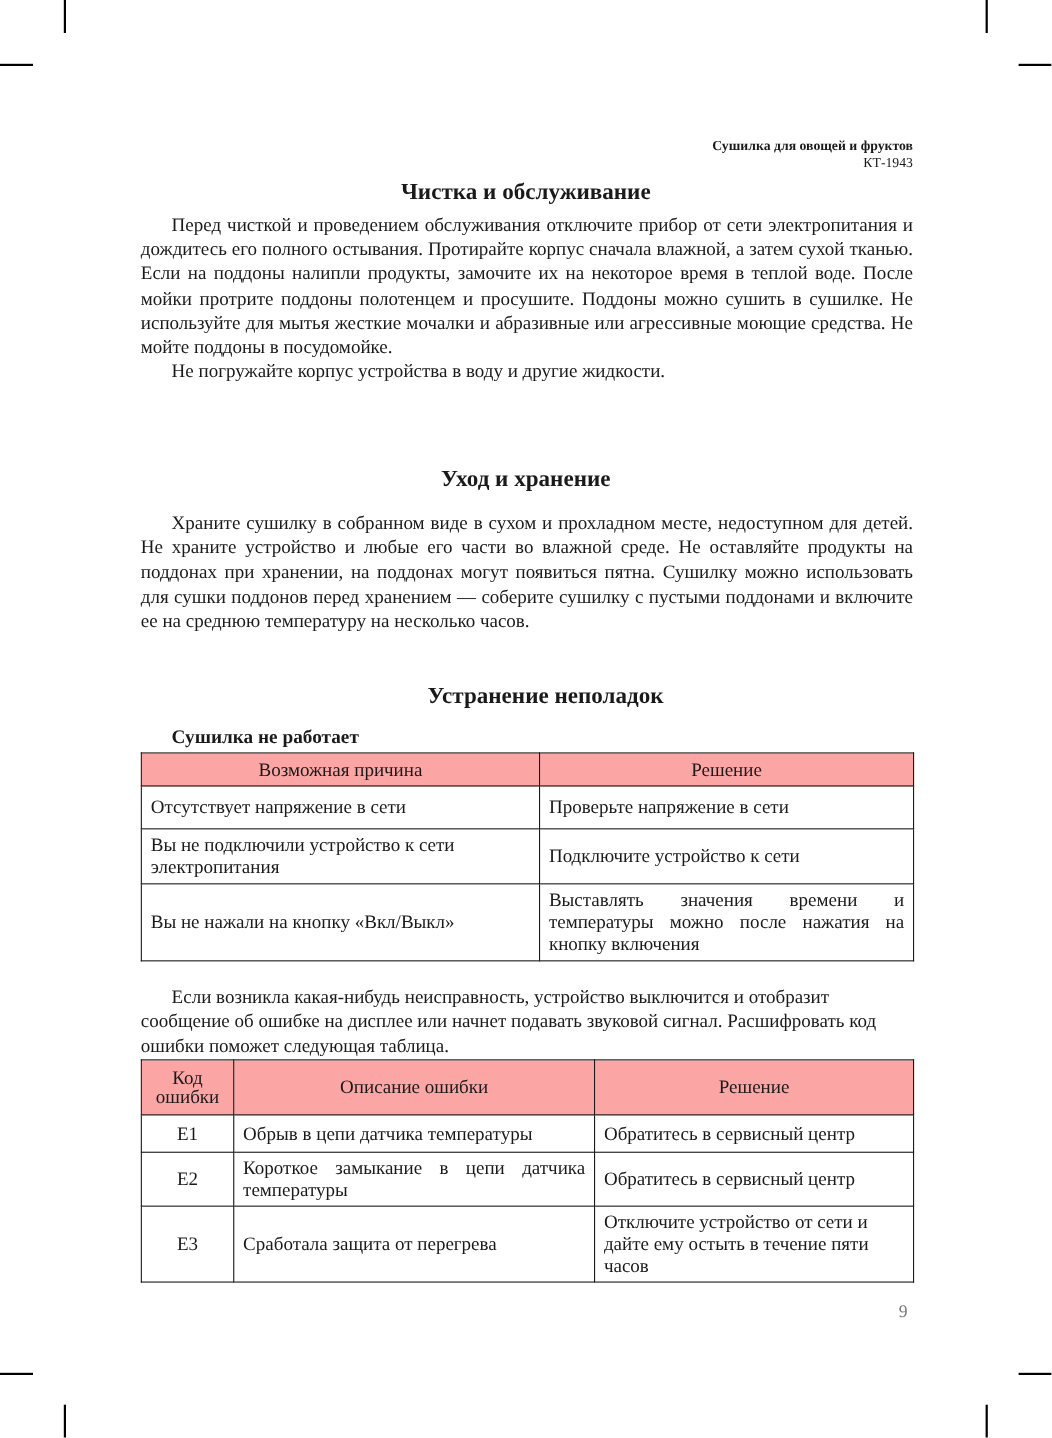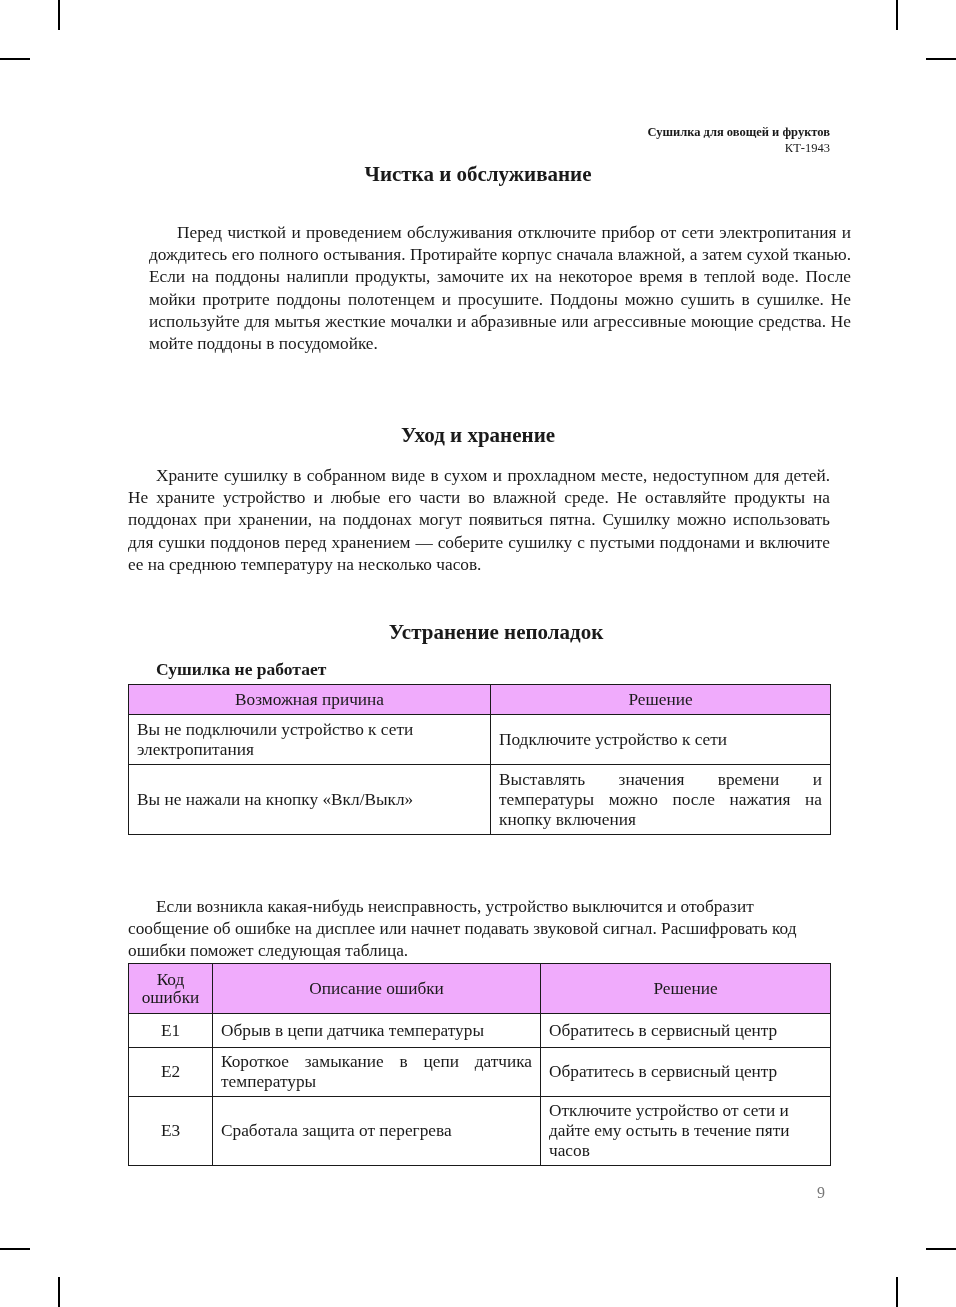--- a/index.html
+++ b/index.html
@@ -7,21 +7,21 @@
          font-family: "Liberation Serif", "DejaVu Serif", serif; color: #1a1a1a; }
   .crop { position: absolute; background: #000; }
   .page-header { position: absolute; right: 126px; top: 124px; text-align: right; font-size: 12.5px; line-height: 16px; }
   .page-header .title { font-weight: bold; }
   h2 { position: absolute; left: 0; width: 956px; text-align: center; margin: 0; font-size: 21px; font-weight: bold; }
   .para { position: absolute; left: 128px; width: 702px; font-size: 17.3px; line-height: 22.2px; text-align: justify; margin: 0; }
   .para p { margin: 0; text-indent: 28px; }
   .subhead { position: absolute; left: 156px; font-weight: bold; font-size: 17.5px; }
   table { position: absolute; left: 128px; width: 703px; border-collapse: collapse; font-size: 17.3px; line-height: 20px; }
   th, td { border: 1px solid #1a1a1a; padding: 4px 8px; vertical-align: middle; }
-  th { background: #f0abfc; font-weight: normal; text-align: center; }
+  th { background: #fca5a5; font-weight: normal; text-align: center; }
   td.c { text-align: center; }
   td.j { text-align: justify; }
   .page-number { position: absolute; left: 817px; top: 1184px; font-size: 16px; color: #777; }
 </style>
 </head>
 <body>
 
 <div class="crop" style="left:58px;top:0;width:2px;height:30px;"></div>
 <div class="crop" style="left:0;top:58px;width:30px;height:2px;"></div>
 <div class="crop" style="left:896px;top:0;width:2px;height:30px;"></div>
@@ -30,41 +30,46 @@
 <div class="crop" style="left:58px;top:1277px;width:2px;height:30px;"></div>
 <div class="crop" style="left:926px;top:1248px;width:30px;height:2px;"></div>
 <div class="crop" style="left:896px;top:1277px;width:2px;height:30px;"></div>
 
 <div class="page-header">
   <div class="title">Сушилка для овощей и фруктов</div>
   <div>КТ-1943</div>
 </div>
 
 <h2 style="top:162px;">Чистка и обслуживание</h2>
-<div class="para" style="top:222px;margin-left:21px;">
+<div class="para" style="top:194px;">
   <p>Перед чисткой и проведением обслуживания отключите прибор от сети электропитания и дождитесь его полного остывания. Протирайте корпус сначала влажной, а затем сухой тканью. Если на поддоны налипли продукты, замочите их на некоторое время в теплой воде. После мойки протрите поддоны полотенцем и просушите. Поддоны можно сушить в сушилке. Не используйте для мытья жесткие мочалки и абразивные или агрессивные моющие средства. Не мойте поддоны в посудомойке.</p>
+  <p>Не погружайте корпус устройства в воду и другие жидкости.</p>
 </div>
 
 <h2 style="top:423px;">Уход и хранение</h2>
 <div class="para" style="top:465px;">
   <p>Храните сушилку в собранном виде в сухом и прохладном месте, недоступном для детей. Не храните устройство и любые его части во влажной среде. Не оставляйте продукты на поддонах при хранении, на поддонах могут появиться пятна. Сушилку можно использовать для сушки поддонов перед хранением — соберите сушилку с пустыми поддонами и включите ее на среднюю температуру на несколько часов.</p>
 </div>
 
 <h2 style="top:620px;padding-left:18px;">Устранение неполадок</h2>
 <div class="subhead" style="top:659px;font-family:Liberation Serif, serif;">Сушилка не работает</div>
 
 <table style="top:684px;">
   <colgroup>
       <col style="width:362px">
       <col>
     </colgroup>
   <tbody>
       <tr style="height:30px;">
     <th>Возможная причина</th>
     <th>Решение</th>
+  </tr>
+  <tr style="height:39px;">
+    <td>Отсутствует напряжение в сети</td>
+    <td>Проверьте напряжение в сети</td>
   </tr>
   <tr style="height:50px;margin-left:39px;">
     <td>Вы не подключили устройство к сети электропитания</td>
     <td>Подключите устройство к сети</td>
   </tr>
   <tr style="height:70px;">
     <td>Вы не нажали на кнопку «Вкл/Выкл»</td>
     <td class="j">Выставлять значения времени и температуры можно после нажатия на кнопку включения</td>
   </tr>
 </tbody>

